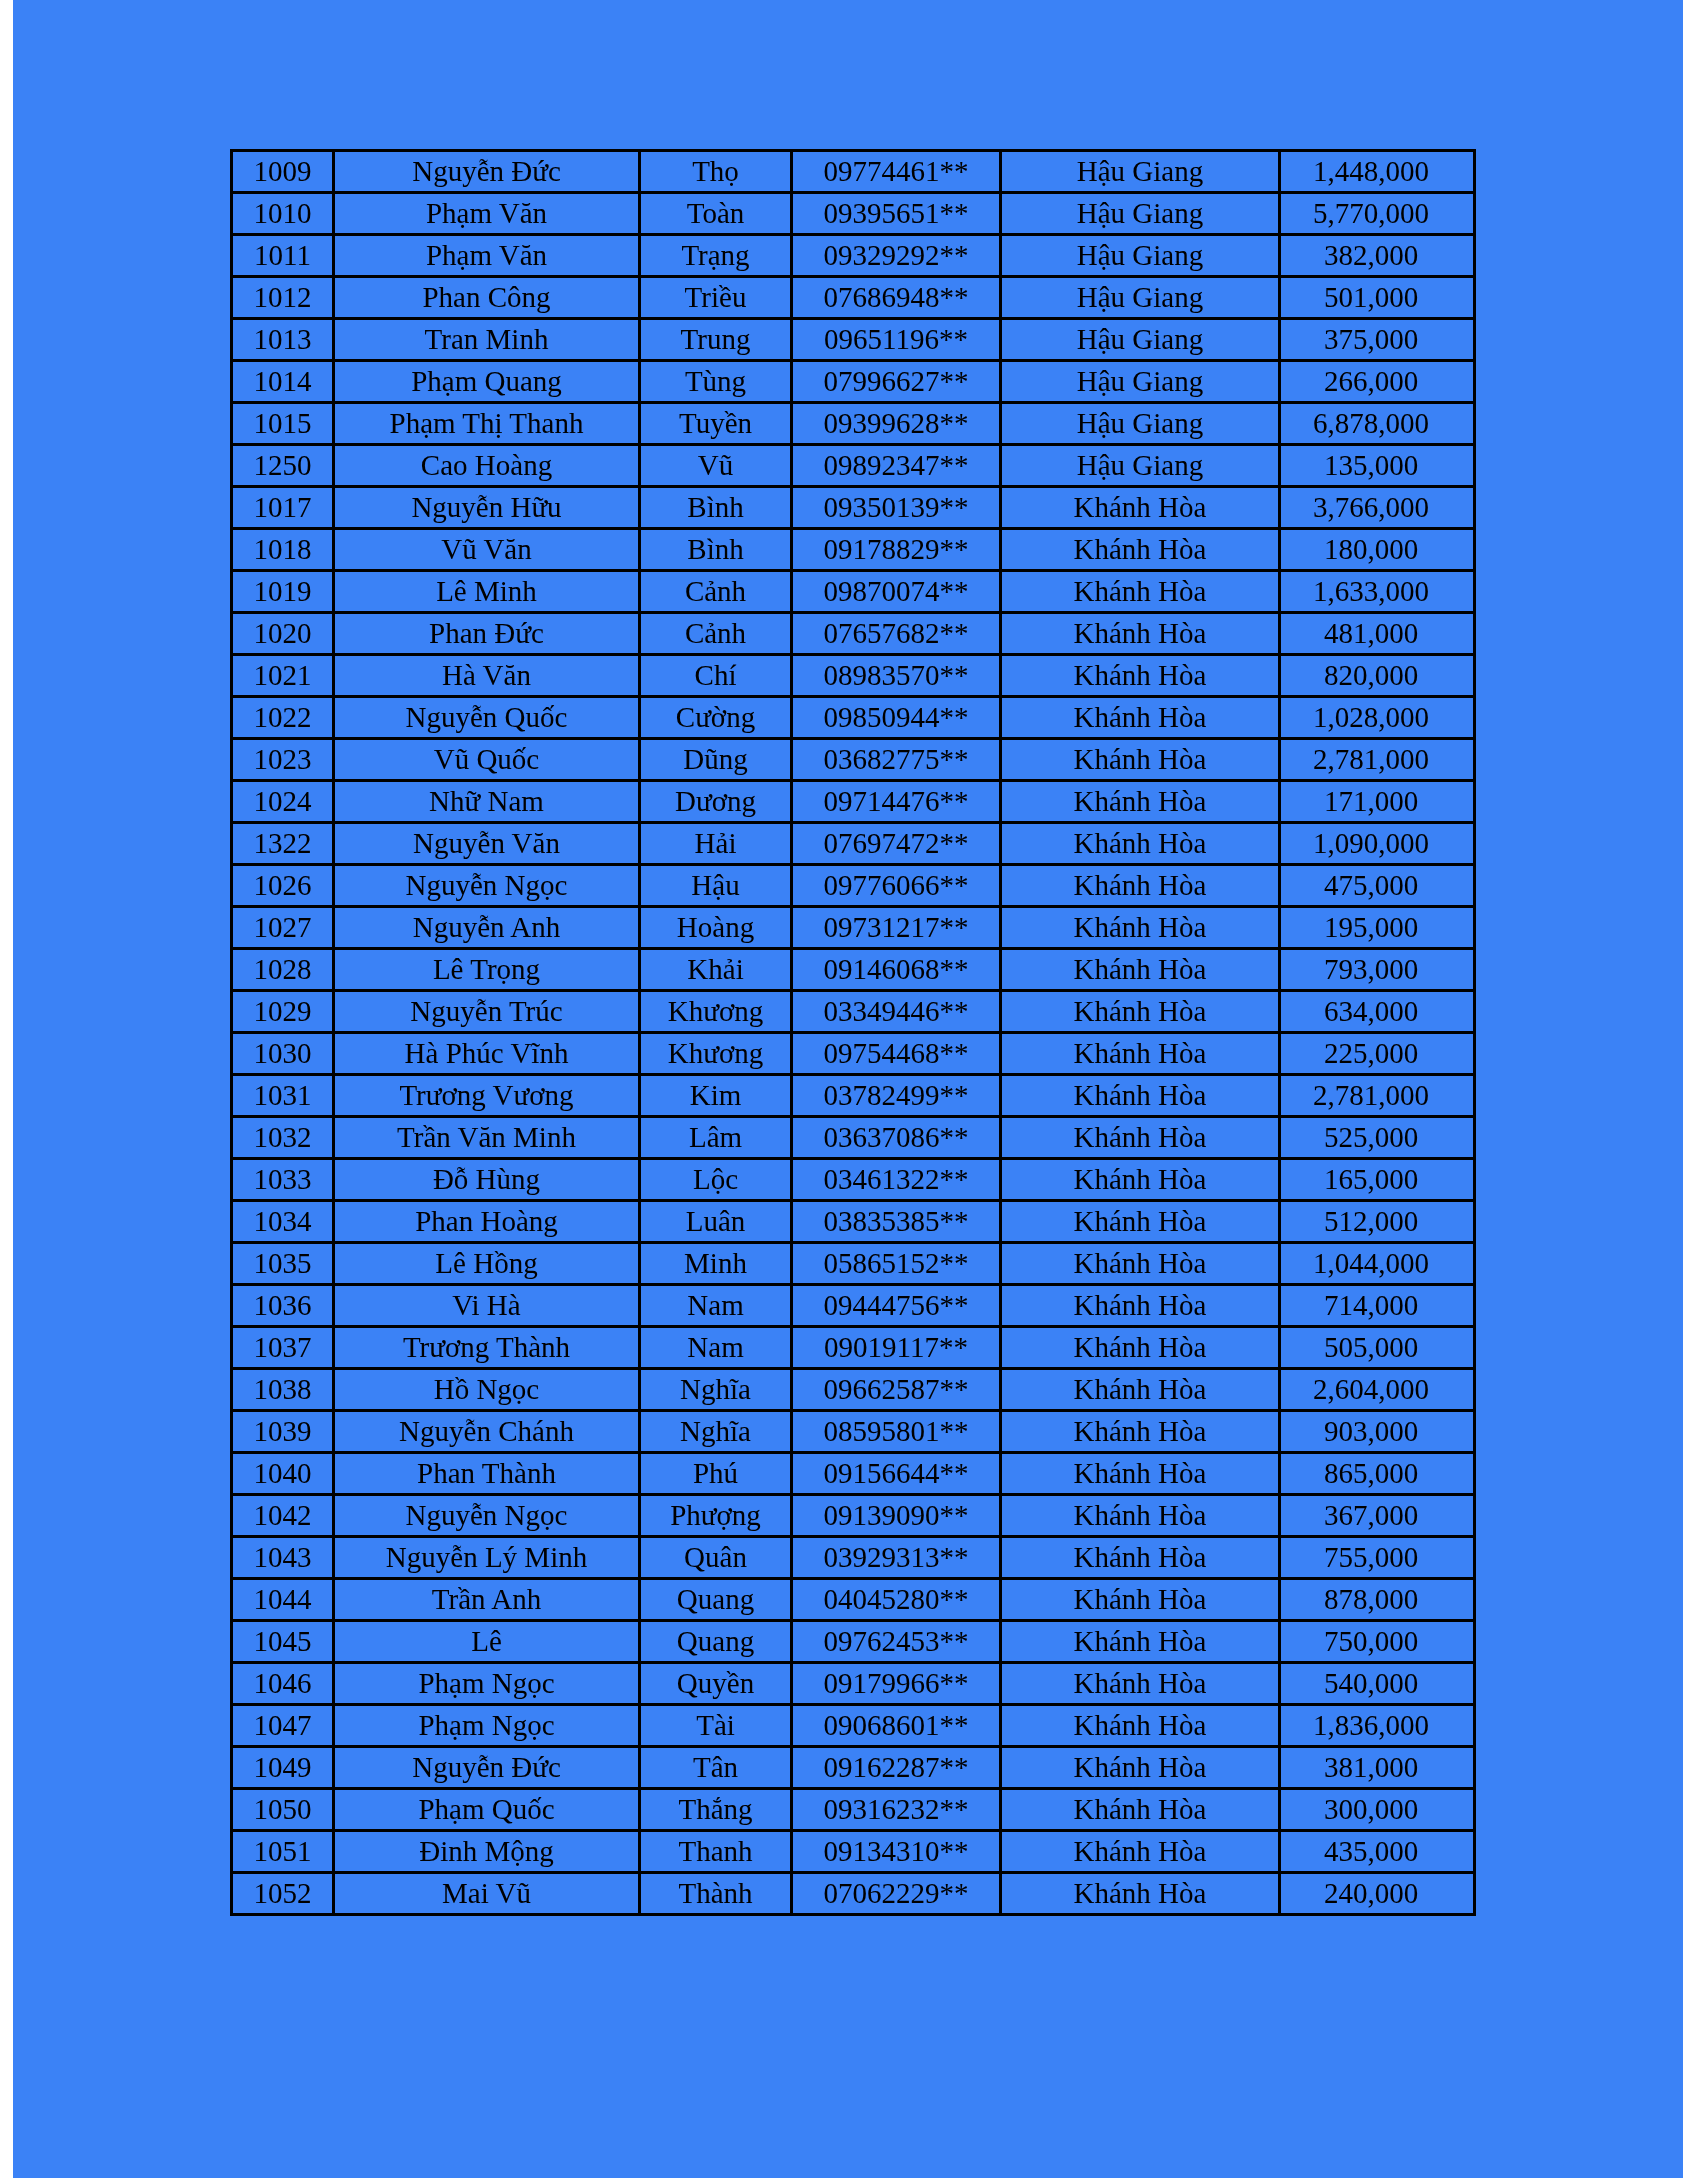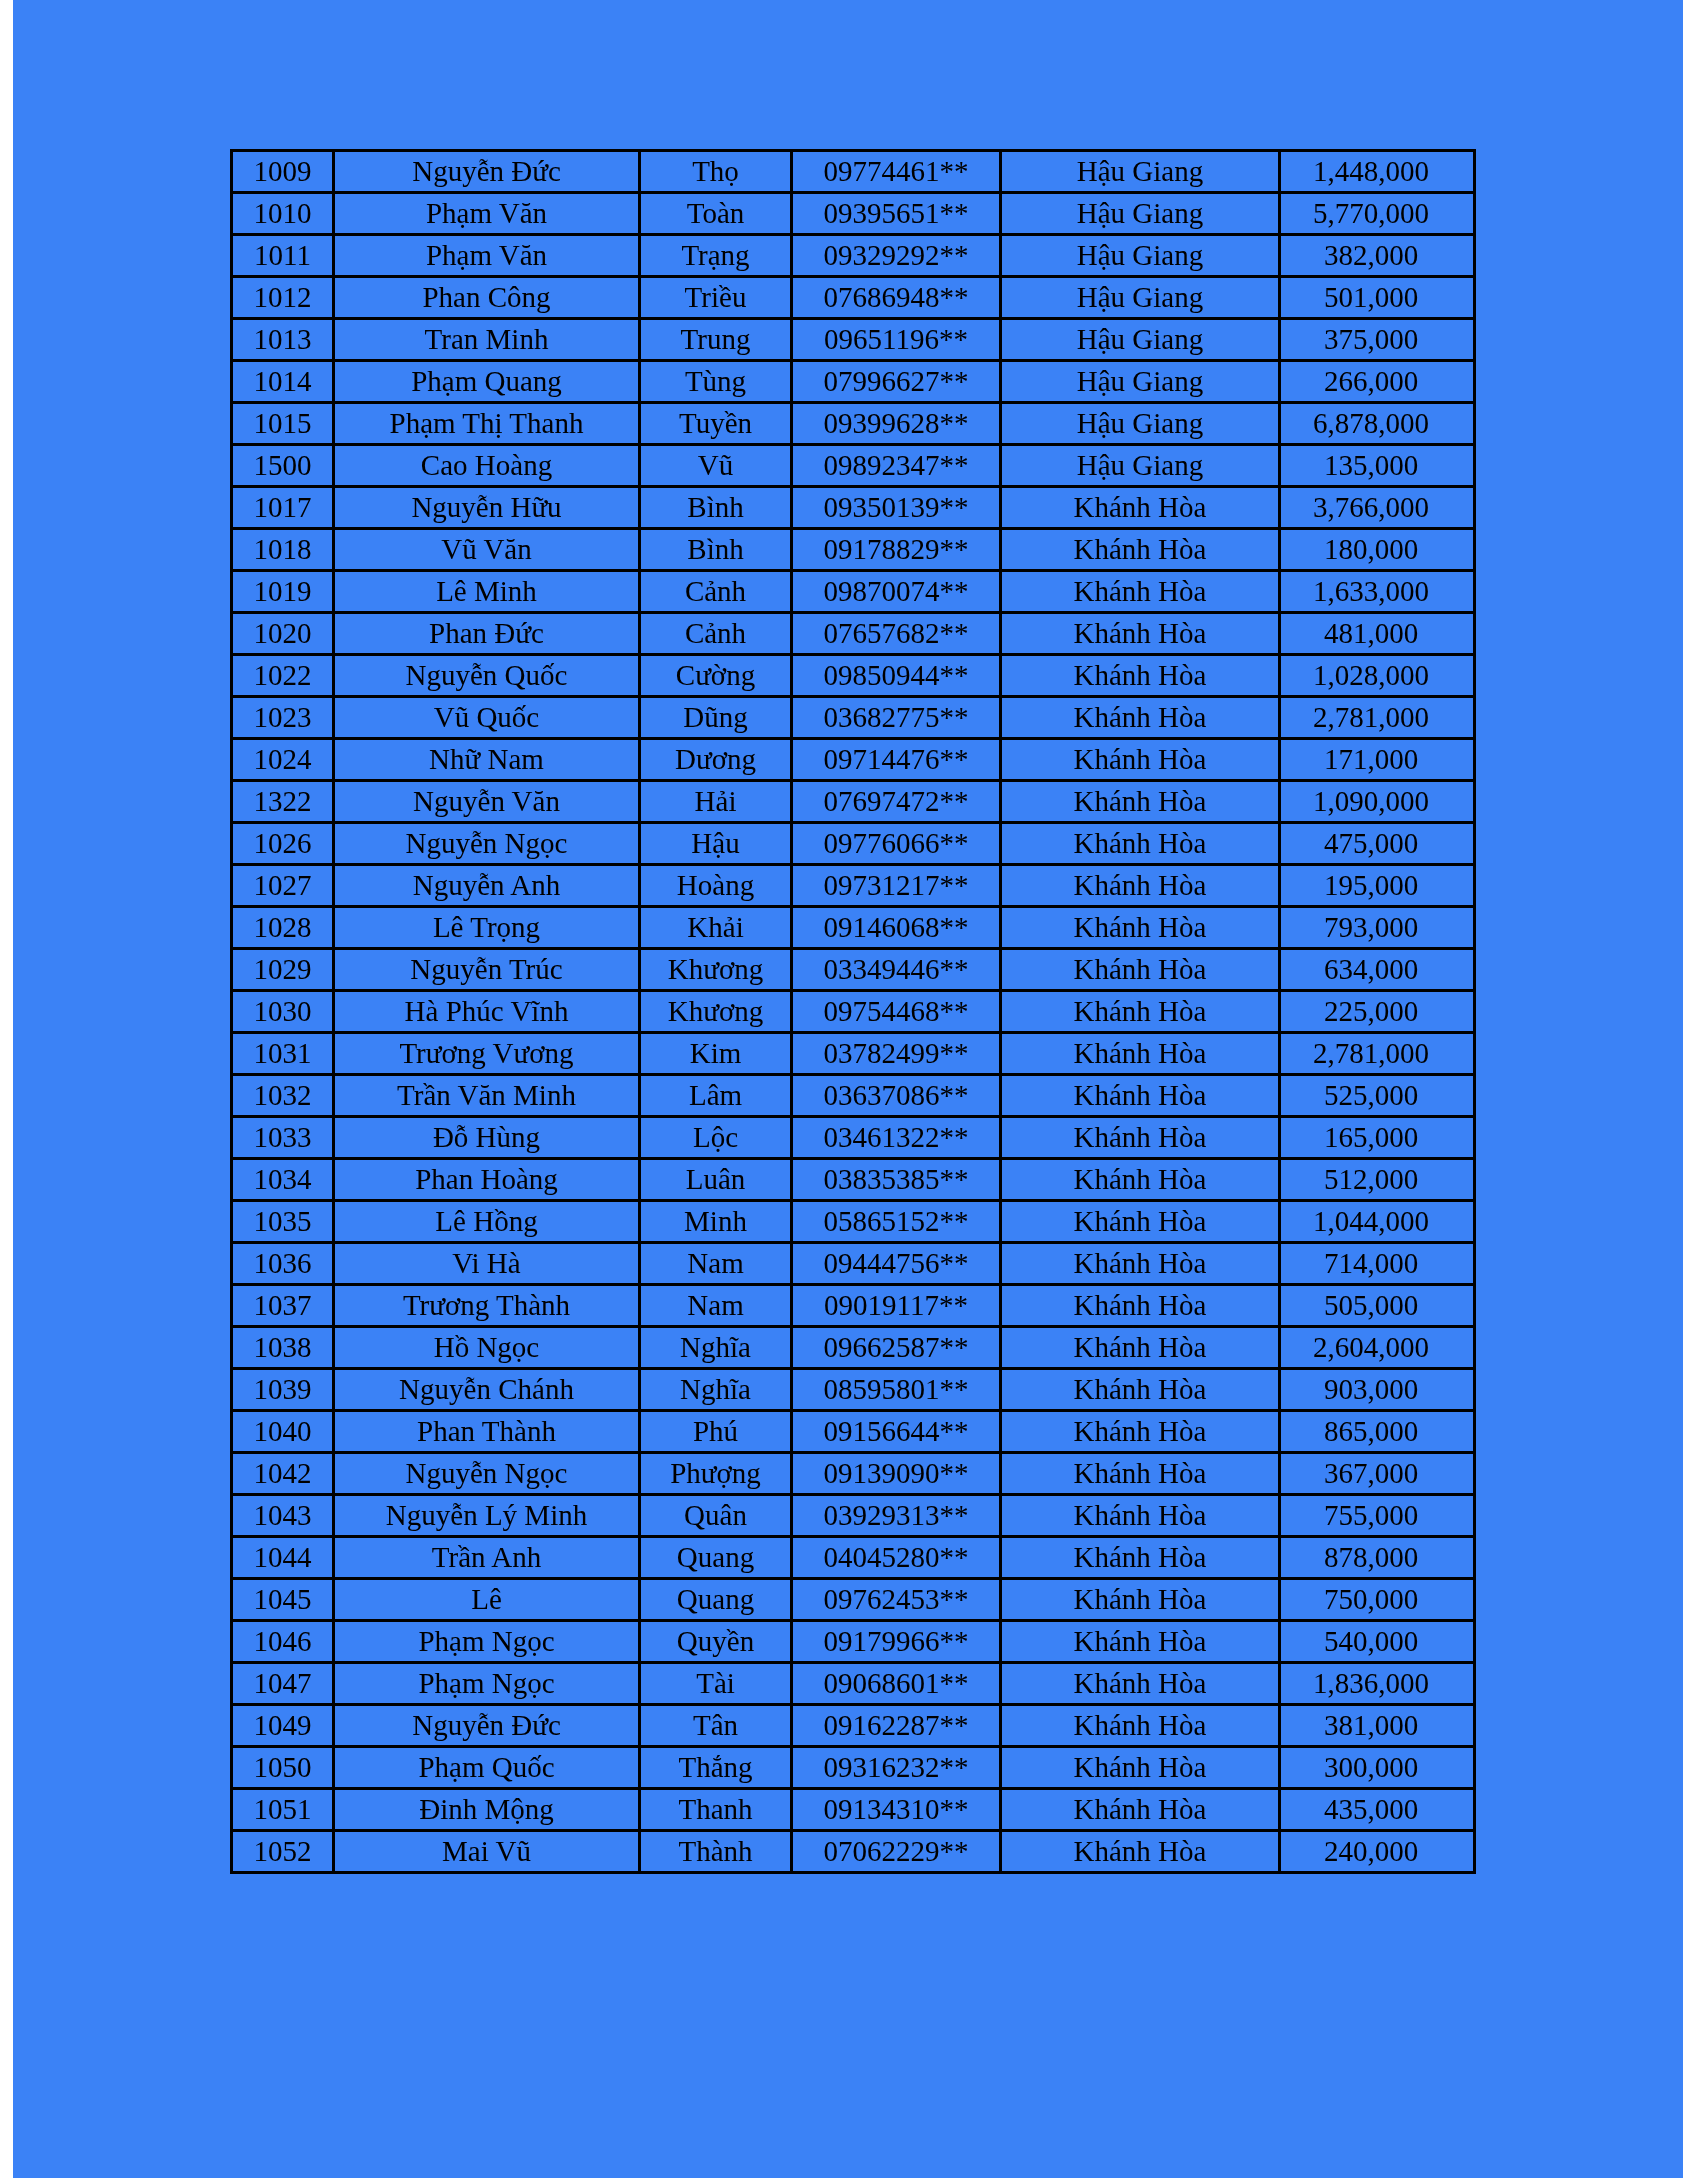--- a/index.html
+++ b/index.html
@@ -114,21 +114,21 @@
         </tr>
         <tr>
           <td>1015</td>
           <td>Phạm Thị Thanh</td>
           <td>Tuyền</td>
           <td>09399628**</td>
           <td>Hậu Giang</td>
           <td class="amount">6,878,000</td>
         </tr>
         <tr>
-          <td>1500</td>
+          <td>1250</td>
           <td>Cao Hoàng</td>
           <td>Vũ</td>
           <td>09892347**</td>
           <td>Hậu Giang</td>
           <td class="amount">135,000</td>
         </tr>
         <tr>
           <td>1017</td>
           <td>Nguyễn Hữu</td>
           <td>Bình</td>
@@ -152,20 +152,28 @@
           <td>Khánh Hòa</td>
           <td class="amount">1,633,000</td>
         </tr>
         <tr>
           <td>1020</td>
           <td>Phan Đức</td>
           <td>Cảnh</td>
           <td>07657682**</td>
           <td>Khánh Hòa</td>
           <td class="amount">481,000</td>
+        </tr>
+        <tr>
+          <td>1021</td>
+          <td>Hà Văn</td>
+          <td>Chí</td>
+          <td>08983570**</td>
+          <td>Khánh Hòa</td>
+          <td class="amount">820,000</td>
         </tr>
         <tr>
           <td>1022</td>
           <td>Nguyễn Quốc</td>
           <td>Cường</td>
           <td>09850944**</td>
           <td>Khánh Hòa</td>
           <td class="amount">1,028,000</td>
         </tr>
         <tr>

